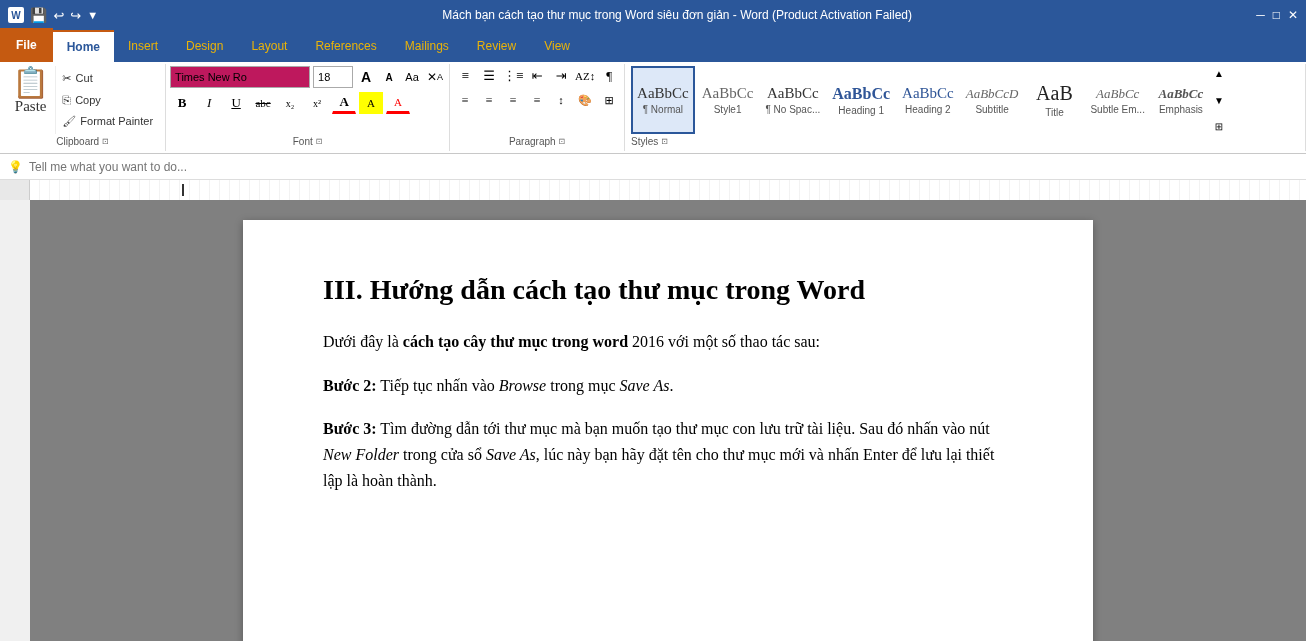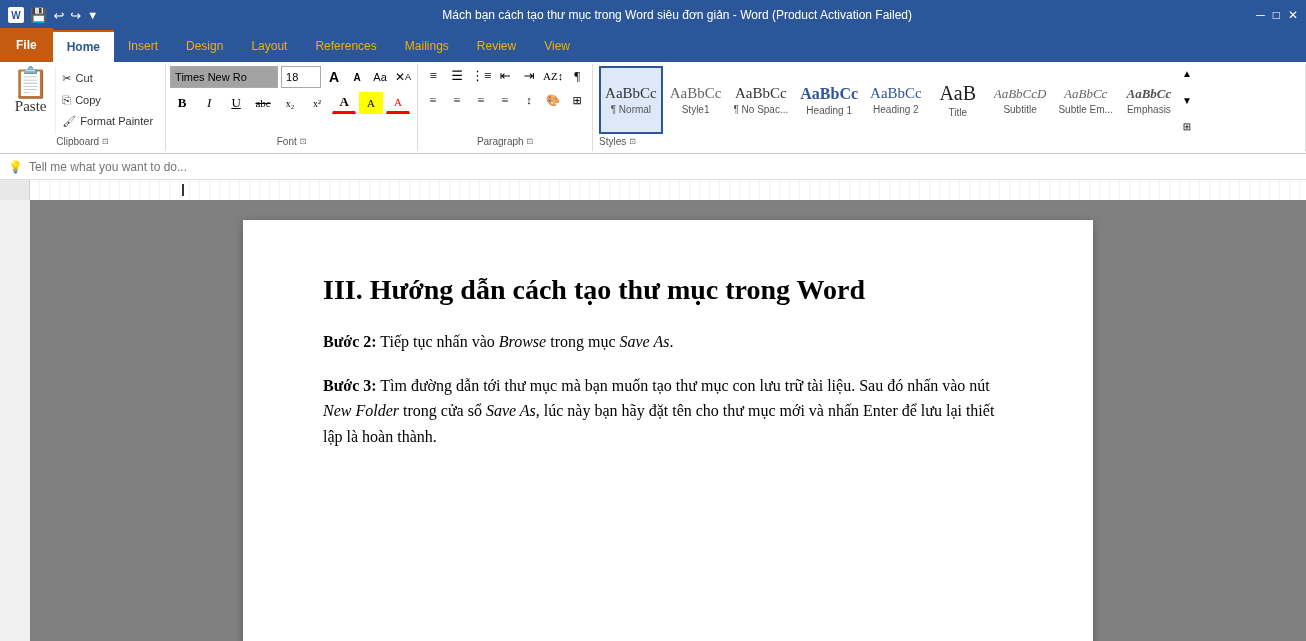--- a/index.html
+++ b/index.html
@@ -120,23 +120,23 @@
       display: flex;
       align-items: center;
       gap: 3px;
       margin-bottom: 2px;
     }
     .font-select {
       font-size: 11px;
       font-family: Arial, sans-serif;
       border: 1px solid #aaa;
       padding: 1px 4px;
-      width: 108px;
+      width: 140px;
       height: 22px;
-      background: #a3a3a3;
+      background: #be185d;
       cursor: pointer;
     }
     .size-select {
       font-size: 11px;
       border: 1px solid #aaa;
       padding: 1px 4px;
       width: 40px;
       height: 22px;
       background: white;
       cursor: pointer;
@@ -451,27 +451,27 @@
         <span class="style-text" style="font-size:16px;color:#2f5597;font-weight:bold;">AaBbCc</span>
         <span class="style-label">Heading 1</span>
       </div>
 
       <div class="style-box">
         <span class="style-text" style="font-size:15px;color:#2f5597;">AaBbCc</span>
         <span class="style-label">Heading 2</span>
       </div>
 
       <div class="style-box">
+        <span class="style-text" style="font-size:13px;color:#666;font-style:italic;">AaBbCcD</span>
+        <span class="style-label">Subtitle</span>
+      </div>
+
+      <div class="style-box">
         <span class="style-text" style="font-size:20px;color:#222;">AaB</span>
         <span class="style-label">Title</span>
-      </div>
-
-      <div class="style-box">
-        <span class="style-text" style="font-size:13px;color:#666;font-style:italic;">AaBbCcD</span>
-        <span class="style-label">Subtitle</span>
       </div>
 
       <div class="style-box">
         <span class="style-text" style="font-size:13px;color:#666;font-style:italic;">AaBbCc</span>
         <span class="style-label">Subtle Em...</span>
       </div>
 
       <div class="style-box">
         <span class="style-text" style="font-size:13px;color:#555;font-style:italic;font-weight:bold;">AaBbCc</span>
         <span class="style-label">Emphasis</span>
@@ -504,20 +504,23 @@
   </div>
 </div>
 
 <div class="doc-area">
   <div class="left-bar"></div>
   <div class="page-container">
     <div class="page">
 
       <div class="doc-heading">III. Hướng dẫn cách tạo thư mục trong Word</div>
 
+      <p class="doc-paragraph">
+        Dưới đây là <strong>cách tạo cây thư mục trong word</strong> 2016 với một số thao tác sau:
+      </p>
 
 
       <p class="doc-paragraph">
         <strong>Bước 2:</strong> Tiếp tục nhấn vào <em>Browse</em> trong mục <em>Save As</em>.
       </p>
 
       <p class="doc-paragraph">
         <strong>Bước 3:</strong> Tìm đường dẫn tới thư mục mà bạn muốn tạo thư mục con lưu trữ tài liệu. Sau đó nhấn vào nút <em>New Folder</em> trong cửa sổ <em>Save As</em>, lúc này bạn hãy đặt tên cho thư mục mới và nhấn Enter để lưu lại thiết lập là hoàn thành.
       </p>
 

